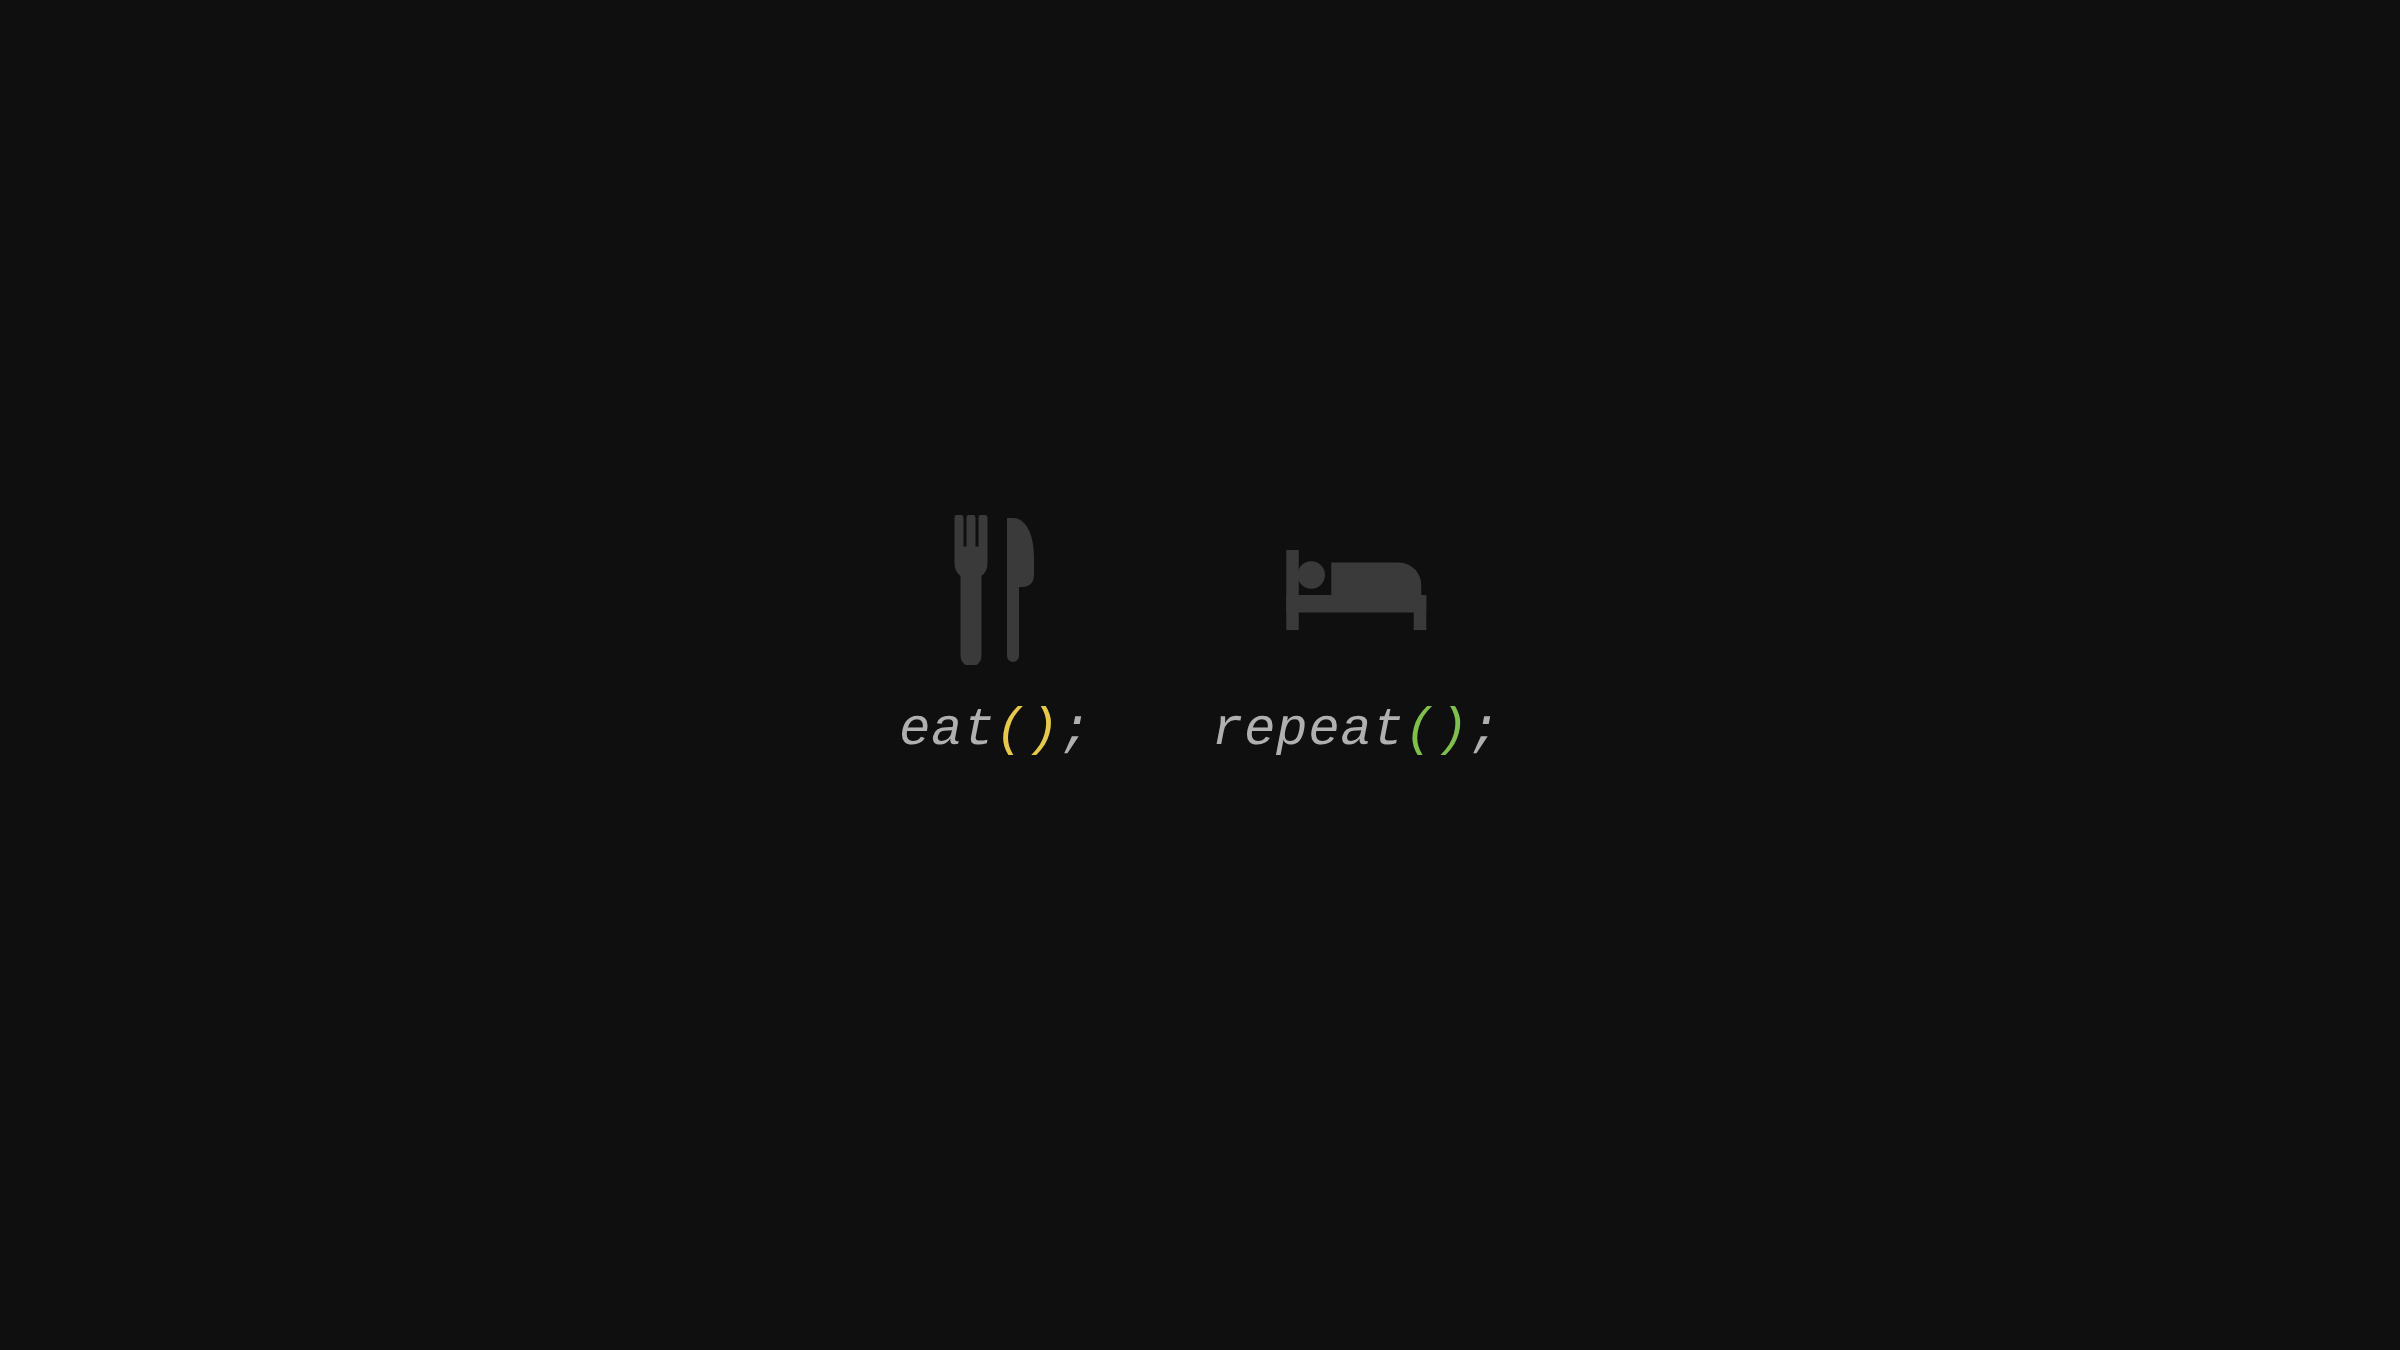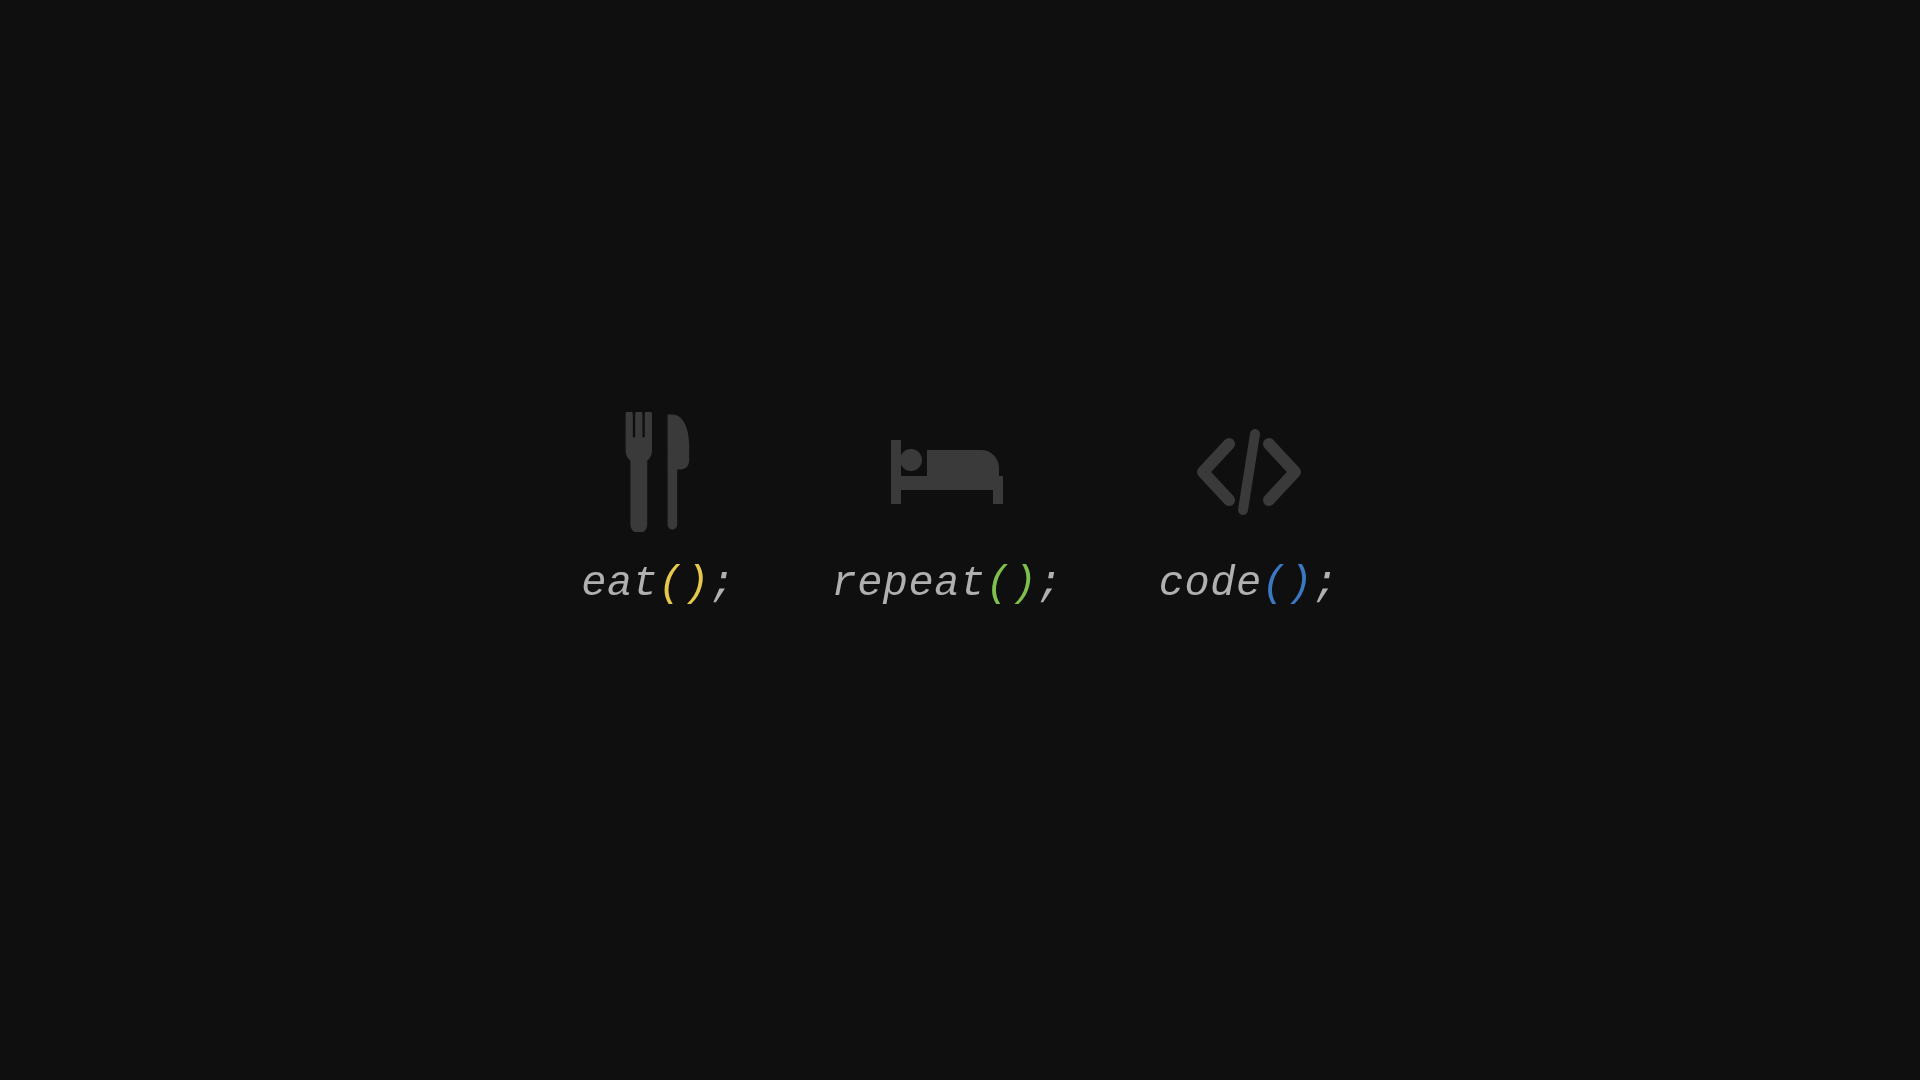--- a/index.html
+++ b/index.html
@@ -78,27 +78,15 @@
         <rect x="4" y="54" width="112" height="14" fill="#3a3a3a"></rect>
         <rect x="4" y="18" width="10" height="64" fill="#3a3a3a"></rect>
         <rect x="106" y="54" width="10" height="28" fill="#3a3a3a"></rect>
       </svg>
     </div>
     <div class="label">
       <span class="fn-name">repeat</span><span class="parens c-green">()</span><span class="semi">;</span>
     </div>
   </div>
 
-  <div class="item">
-    <div class="icon">
-      <svg viewBox="0 0 120 100">
-        <path d="M40 22 L14 50 L40 78" stroke="#3a3a3a" stroke-width="12" stroke-linecap="round" stroke-linejoin="round" fill="none"></path>
-        <path d="M80 22 L106 50 L80 78" stroke="#3a3a3a" stroke-width="12" stroke-linecap="round" stroke-linejoin="round" fill="none"></path>
-        <path d="M66 12 L54 88" stroke="#3a3a3a" stroke-width="10" stroke-linecap="round" fill="none"></path>
-      </svg>
-    </div>
-    <div class="label">
-      <span class="fn-name">code</span><span class="parens c-blue">()</span><span class="semi">;</span>
-    </div>
-  </div>
 
 
 </div>
 
 </body></html>

